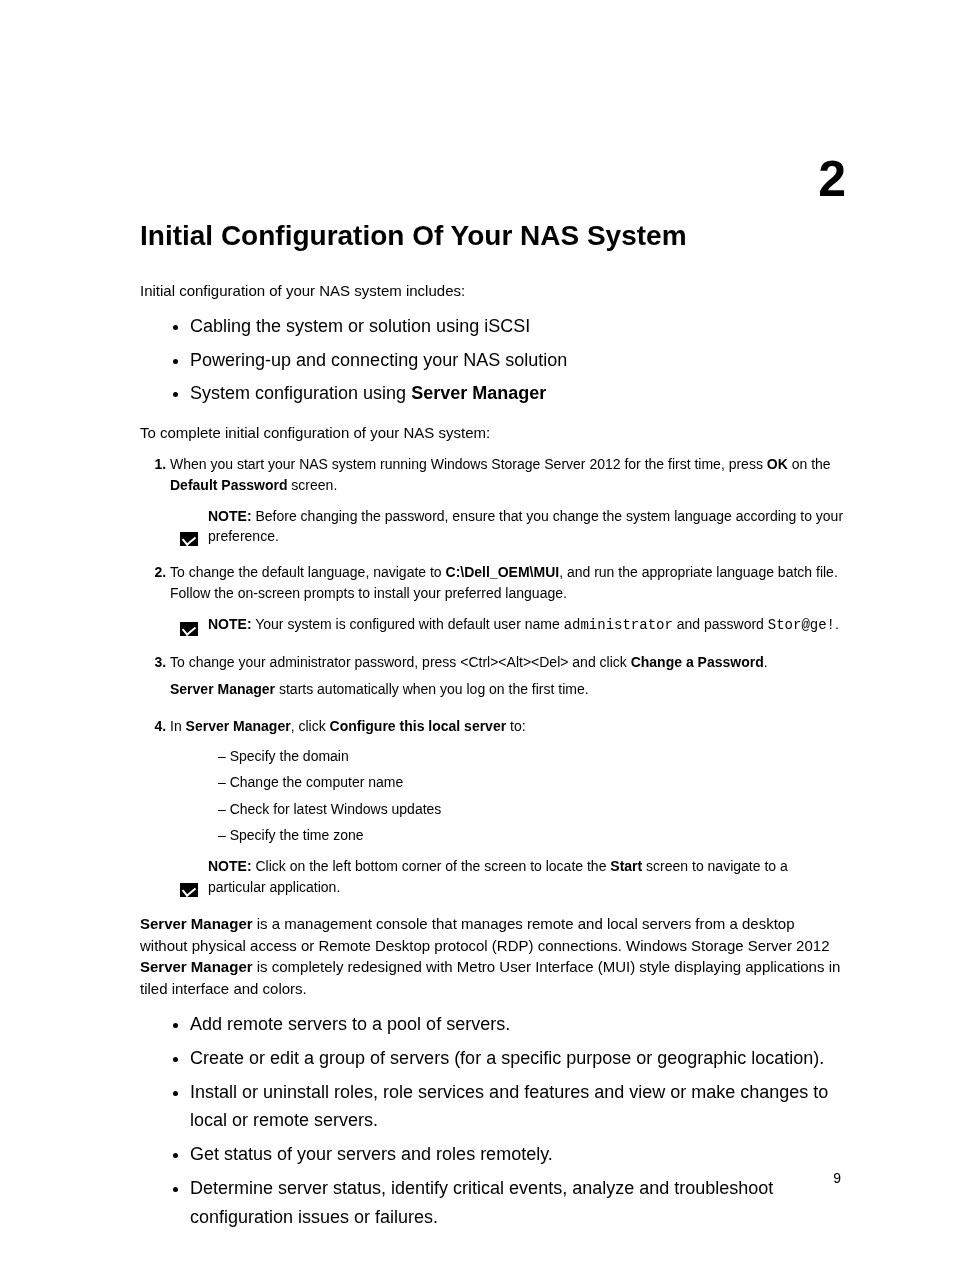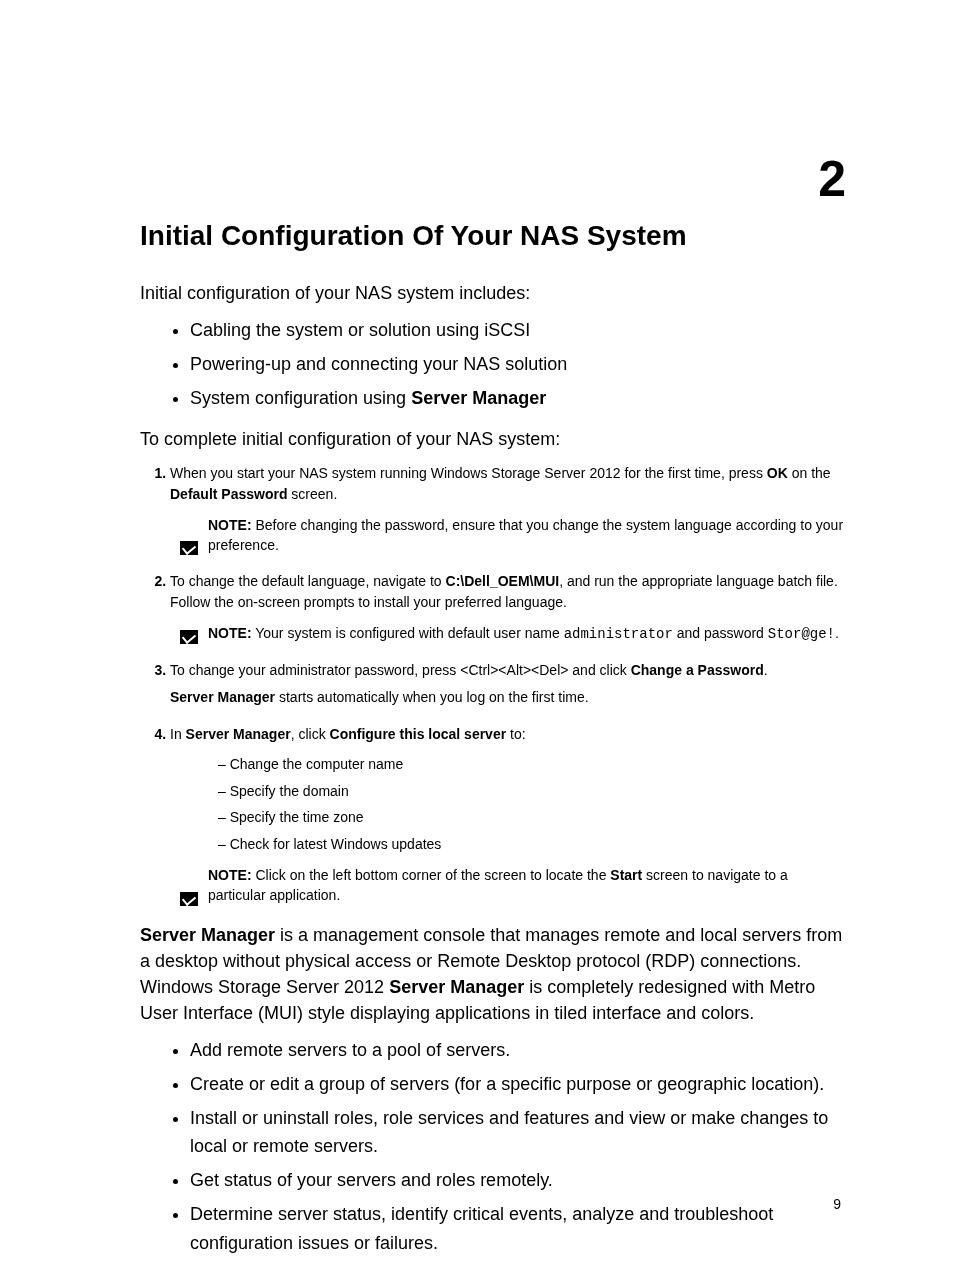--- a/index.html
+++ b/index.html
@@ -26,21 +26,21 @@
     font-weight: bold;
   }
   h1.title {
     font-family: "Arial Narrow", Arial, sans-serif;
     font-stretch: condensed;
     font-size: 28px;
     font-weight: bold;
     margin: 70px 0 28px 0;
   }
   p {
-    font-size: 18px;
+    font-size: 15px;
     margin: 0 0 10px 0;
     line-height: 1.45;
   }
   ul.bullets {
     list-style: disc;
     margin: 0 0 14px 0;
     padding-left: 50px;
     font-size: 18px;
     line-height: 1.6;
   }
@@ -142,24 +142,24 @@
         <div class="note-text"><span class="bold">NOTE:</span><span> Your system is configured with default user name </span><span class="mono">administrator</span><span> and password </span><span class="mono">Stor@ge!</span><span>.</span></div>
       </div>
     </li>
     <li>
       <span>To change your administrator password, press &lt;Ctrl&gt;&lt;Alt&gt;&lt;Del&gt; and click </span><span class="bold">Change a Password</span><span>.</span>
       <div style="margin-top:6px;"><span class="bold">Server Manager</span><span> starts automatically when you log on the first time.</span></div>
     </li>
     <li>
       <span>In </span><span class="bold">Server Manager</span><span>, click </span><span class="bold">Configure this local server</span><span> to:</span>
       <ul class="dashes">
+        <li>Specify the domain</li>
         <li>Change the computer name</li>
-        <li>Specify the domain</li>
+        <li>Check for latest Windows updates</li>
         <li>Specify the time zone</li>
-        <li>Check for latest Windows updates</li>
       </ul>
       <div class="note">
         <div class="note-icon"></div>
         <div class="note-text"><span class="bold">NOTE:</span><span> Click on the left bottom corner of the screen to locate the </span><span class="bold">Start</span><span> screen to navigate to a particular application.</span></div>
       </div>
     </li>
   </ol>
 
 
   <p><span class="bold">Server Manager</span><span> is a management console that manages remote and local servers from a desktop without physical access or Remote Desktop protocol (RDP) connections. Windows Storage Server 2012 </span><span class="bold">Server Manager</span><span> is completely redesigned with Metro User Interface (MUI) style displaying applications in tiled interface and colors.</span></p>

